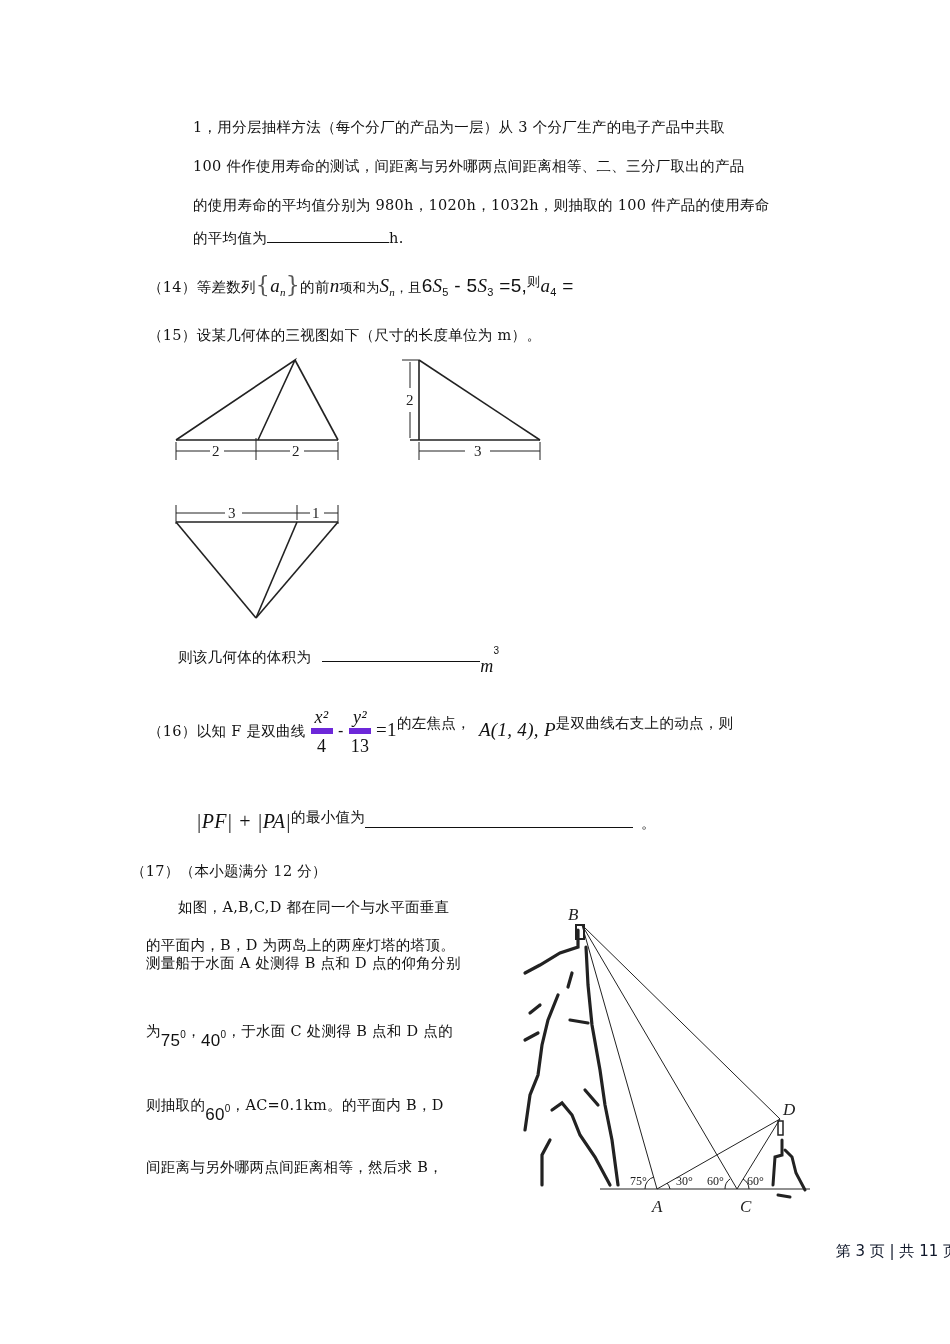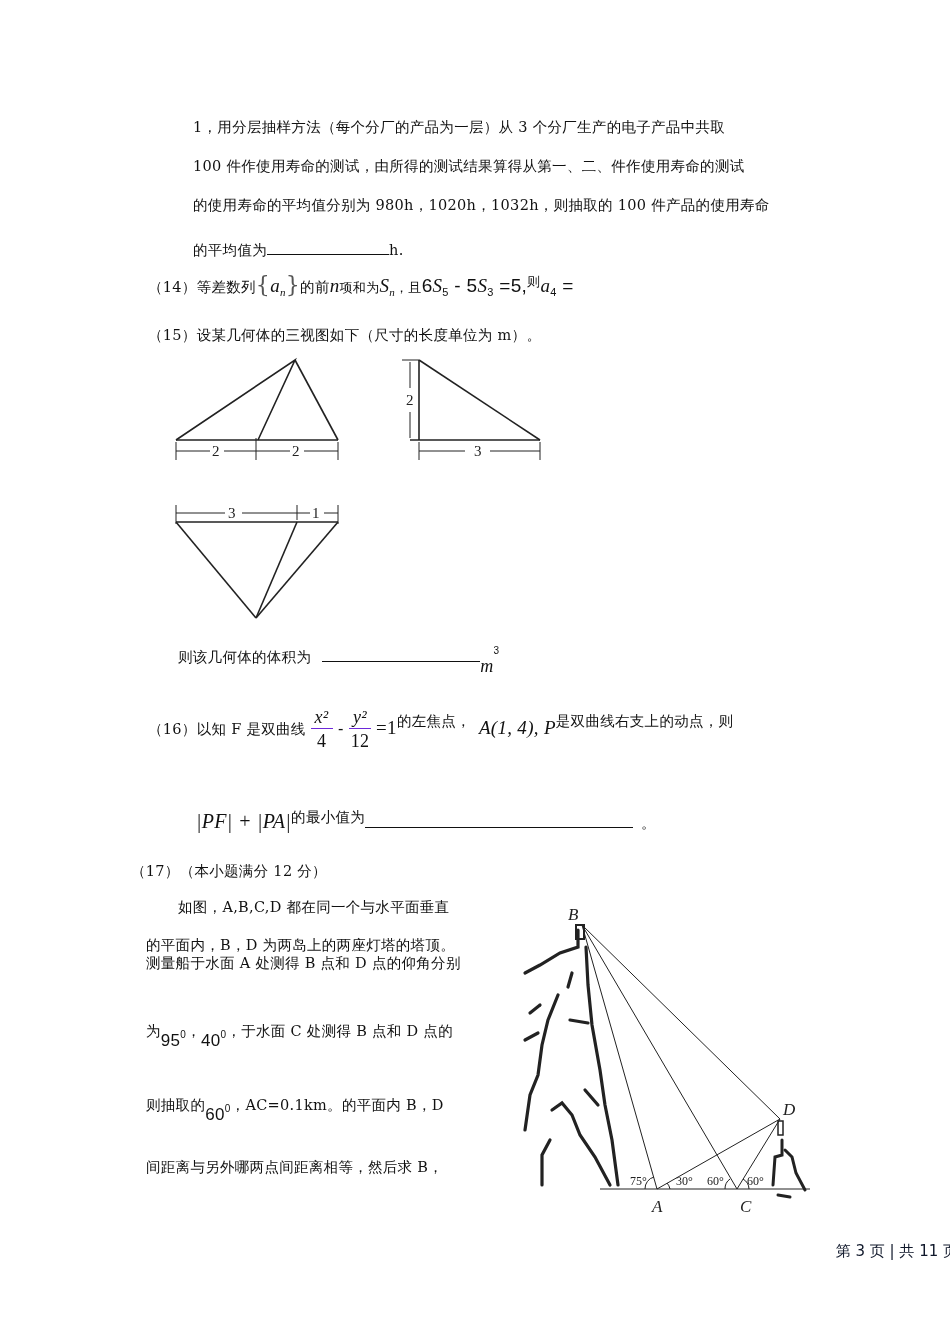--- a/index.html
+++ b/index.html
@@ -5,32 +5,32 @@
   html,body{margin:0;padding:0;background:#fff;}
   body{width:950px;height:1344px;position:relative;overflow:hidden;
        font-family:"DejaVu Serif","Liberation Serif",serif;color:#111;}
   .line{position:absolute;font-size:14.5px;white-space:nowrap;letter-spacing:0.3px;}
   .math{font-family:"Liberation Serif","DejaVu Serif",serif;font-style:italic;}
   .mathn{font-family:"Liberation Sans","DejaVu Sans",sans-serif;}
   .blank{display:inline-block;border-bottom:1px solid #111;vertical-align:baseline;}
   .sub{font-size:11px;vertical-align:-4px;}
   .sup{font-size:10px;vertical-align:8px;}
   .frac{display:inline-flex;flex-direction:column;align-items:center;vertical-align:middle;font-family:"Liberation Serif",serif;}
-  .frac .num{border-bottom:1px solid #6d28d9;padding:0 4px;font-style:italic;font-size:18px;line-height:22px;}
+  .frac .num{border-bottom:6px solid #6d28d9;padding:0 4px;font-style:italic;font-size:18px;line-height:22px;}
   .frac .den{font-size:18px;line-height:24px;}
   .figure{position:absolute;}
   .footer{position:absolute;top:1242px;left:8px;width:950px;text-align:right;font-size:15px;font-family:"DejaVu Sans","Liberation Sans",sans-serif;color:#0f172a;}
 </style>
 </head>
 <body>
 
 <div class="line" style="top:118px;left:193px;">1，用分层抽样方法（每个分厂的产品为一层）从 3 个分厂生产的电子产品中共取</div>
-<div class="line" style="top:157px;left:193px;">100 件作使用寿命的测试，由所得的测试结果算得从第一、二、件作使用寿命的测试</div>
+<div class="line" style="top:157px;left:193px;">100 件作使用寿命的测试，间距离与另外哪两点间距离相等、二、三分厂取出的产品</div>
 <div class="line" style="top:196px;left:193px;">的使用寿命的平均值分别为 980h，1020h，1032h，则抽取的 100 件产品的使用寿命</div>
-<div class="line" style="top:240px;left:193px;">
+<div class="line" style="top:228px;left:193px;">
   <span>的平均值为</span><span class="blank" style="width:122px;height:14px;"></span><span>h.</span>
 </div>
 
 <div class="line" style="top:272px;left:148px;">
   <span>（14）</span><span>等差数列</span><span style="font-size:22px;color:#555;">{</span><span class="math" style="font-size:19px;">a</span><span class="math sub">n</span><span style="font-size:22px;color:#555;">}</span><span>的前</span><span class="math" style="font-size:19px;">n</span><span style="font-size:13px;">项和为</span><span class="math" style="font-size:19px;">S</span><span class="math sub">n</span><span style="font-size:13px;">，且</span><span class="mathn" style="font-size:19px;">6</span><span class="math" style="font-size:19px;">S</span><span class="sub mathn">5</span><span class="mathn" style="font-size:19px;"> - 5</span><span class="math" style="font-size:19px;">S</span><span class="sub mathn">3</span><span class="mathn" style="font-size:19px;"> =5,</span><span style="font-size:13px;vertical-align:6px;">则</span><span class="math" style="font-size:19px;">a</span><span class="sub mathn">4</span><span class="mathn" style="font-size:19px;"> =</span>
 </div>
 
 <div class="line" style="top:326px;left:148px;">（15）设某几何体的三视图如下（尺寸的长度单位为 m）。</div>
 
 <svg class="figure" style="left:140px;top:350px;" width="420" height="280" viewBox="0 0 420 280">
@@ -85,33 +85,33 @@
   <span class="blank" style="width:158px;height:12px;margin-left:6px;"></span><span class="math" style="font-size:18px;vertical-align:-10px;">m</span><span class="sup mathn">3</span>
 </div>
 
 <div class="line" style="top:706px;left:148px;">
   <span>（16）</span><span>以知 F 是双曲线</span>
   <span class="frac">
       <span class="num">x²</span>
       <span class="den">4</span>
     </span><span style="font-size:16px;"> - </span><span class="frac">
       <span class="num">y²</span>
-      <span class="den">12</span>
+      <span class="den">13</span>
     </span><span style="font-size:19px;font-family:'Liberation Serif',serif;"> =1</span><span style="vertical-align:8px;">的左焦点，</span><span class="math" style="font-size:19px;margin-left:8px;text-align:center;">A(1, 4), P</span><span style="vertical-align:8px;">是双曲线右支上的动点，则</span>
 </div>
 <div class="line" style="top:808px;left:196px;">
   <span class="math" style="font-size:20px;margin-top:24px;">|PF| + |PA|</span><span style="vertical-align:6px;">的最小值为</span><span class="blank" style="width:268px;height:12px;"></span><span style="margin-left:8px;">。</span>
 </div>
 
 <div class="line" style="top:862px;left:131px;">（17）（本小题满分 12 分）</div>
 <div class="line" style="top:898px;left:178px;">如图，A,B,C,D 都在同一个与水平面垂直</div>
 <div class="line" style="top:936px;left:146px;">的平面内，B，D 为两岛上的两座灯塔的塔顶。</div>
 <div class="line" style="top:954px;left:146px;">测量船于水面 A 处测得 B 点和 D 点的仰角分别</div>
 <div class="line" style="top:1022px;left:146px;">
-  <span>为</span><span class="mathn" style="font-size:17px;vertical-align:-10px;">95</span><span class="sup mathn" style="vertical-align:-2px;">0</span><span>，</span><span class="mathn" style="font-size:17px;vertical-align:-10px;">40</span><span class="sup mathn" style="vertical-align:-2px;">0</span><span>，</span><span>于水面 C 处测得 B 点和 D 点的</span>
+  <span>为</span><span class="mathn" style="font-size:17px;vertical-align:-10px;">75</span><span class="sup mathn" style="vertical-align:-2px;">0</span><span>，</span><span class="mathn" style="font-size:17px;vertical-align:-10px;">40</span><span class="sup mathn" style="vertical-align:-2px;">0</span><span>，</span><span>于水面 C 处测得 B 点和 D 点的</span>
 </div>
 <div class="line" style="top:1096px;left:146px;">
   <span>则抽取的</span><span class="mathn" style="font-size:17px;vertical-align:-10px;">60</span><span class="sup mathn" style="vertical-align:-2px;">0</span><span>，AC=0.1km。的平面内 B，D</span>
 </div>
 <div class="line" style="top:1158px;left:146px;">间距离与另外哪两点间距离相等，然后求 B，</div>
 
 <svg class="figure" style="left:500px;top:895px;" width="330" height="330" viewBox="0 0 330 330">
   <g stroke="#222" fill="none">
 
     <line x1="100" y1="294" x2="310" y2="294" stroke-width="1.2"></line>

